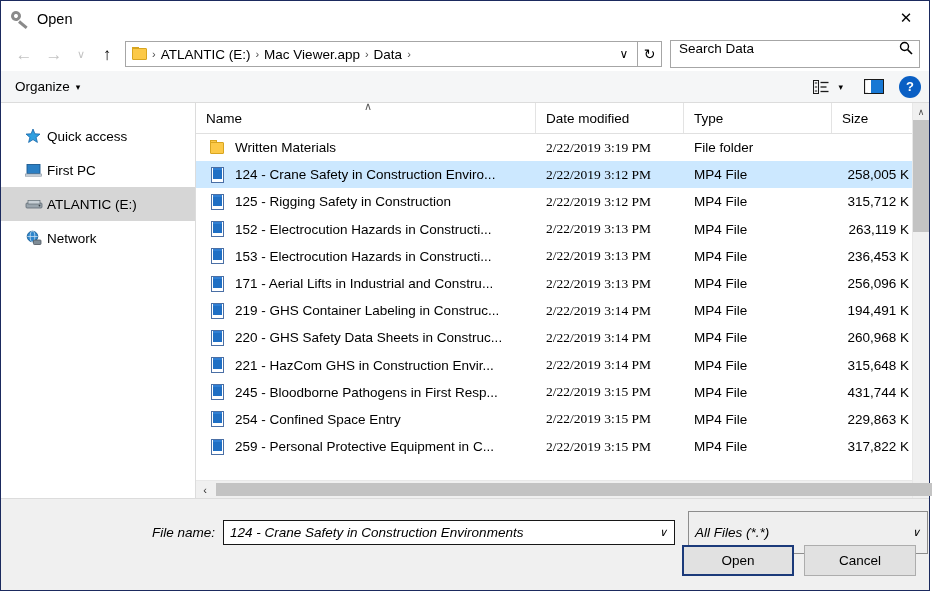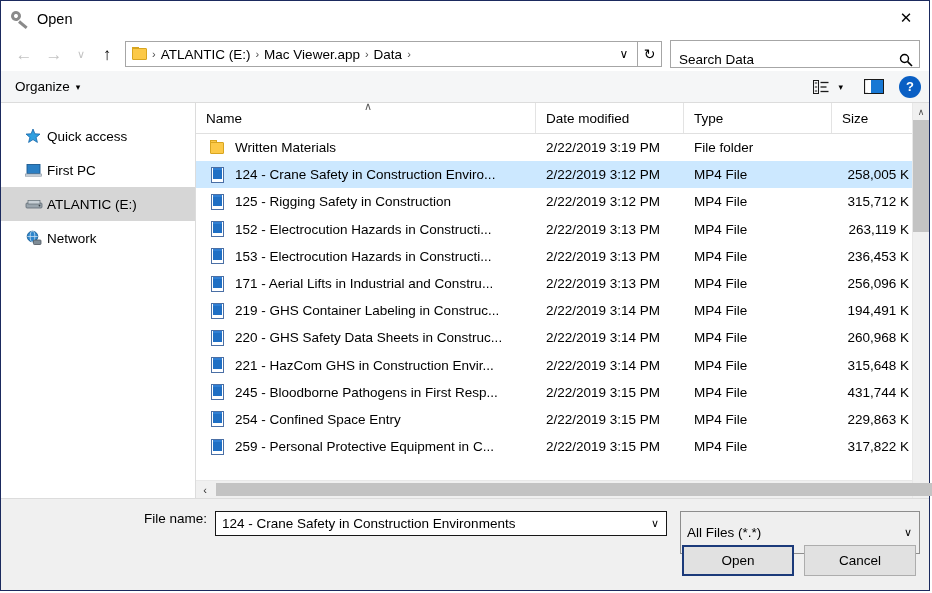--- a/index.html
+++ b/index.html
@@ -119,21 +119,21 @@
     border: 1px solid #a6a6a6; border-left: none;
     background: #fff;
     display: flex; align-items: center; justify-content: center;
     font-size: 14px; color: #000;
     box-sizing: border-box;
   }
   .searchbox {
     width: 250px; flex: 0 0 250px; height: 28px;
     border: 1px solid #a6a6a6; background: #fff;
     margin-left: 8px;
-    display: flex; align-items: flex-end;
+    display: flex; align-items: flex-start;
     box-sizing: border-box;
   }
   .searchbox .sph {
     flex: 1 1 auto; padding-left: 8px; color: #000; font-size: 13.5px;
     white-space: nowrap; overflow: hidden;
   }
   .search-icon {
     width: 26px; flex: 0 0 26px;
     display: flex; align-items: center; justify-content: center;
   }
@@ -215,21 +215,21 @@
   .row {
     height: 27.2px; display: flex; align-items: center;
     font-size: 13.5px; color: #000; box-sizing: border-box;
   }
   .row.selected { background: #cce8ff; }
   .cell { box-sizing: border-box; white-space: nowrap; overflow: hidden; }
   .cell-name {
     width: 340px; flex: 0 0 340px;
     display: flex; align-items: center; padding-left: 12px;
   }
-  .cell-date { width: 148px; flex: 0 0 148px; padding-left: 10px; }
+  .cell-date { width: 148px; flex: 0 0 148px; padding-left: 10px; font-family: Liberation Serif, serif; }
   .cell-type { width: 148px; flex: 0 0 148px; padding-left: 10px; }
   .cell-size { flex: 1 1 auto; padding-right: 20px; text-align: right; }
 
   .fileicon { width: 22px; flex: 0 0 22px; margin-right: 5px; position: relative; height: 18px;}
   .ic-folder .f-b {
     position: absolute; left: 2px; top: 3px; width: 14px; height: 12px;
     background: #fcc947; border: 1px solid #d8a520; box-sizing: border-box;
     border-radius: 0 1px 1px 1px;
   }
   .ic-folder .f-t {
@@ -284,22 +284,22 @@
     width: 816px; background: #c3c3c3;
   }
 
   
   .footer {
     flex: 0 0 92px; background: #f0f0f0;
     border-top: 1px solid #dcdcdc;
     position: relative; box-sizing: border-box;
   }
   .fn-row {
-    position: absolute; left: 4px; top: 12px; right: 0;
-    display: flex; align-items: flex-start;
+    position: absolute; left: 12px; top: 12px; right: 0;
+    display: flex; align-items: center; font-style: italic;
   }
   .fn-label {
     width: 210px; flex: 0 0 210px; text-align: right;
     padding-right: 8px; font-size: 13.5px; box-sizing: border-box;
   }
   .fn-combo {
     width: 452px; flex: 0 0 452px; height: 25px;
     border: 1px solid #171717; background: #fff;
     display: flex; align-items: center; box-sizing: border-box;
   }

